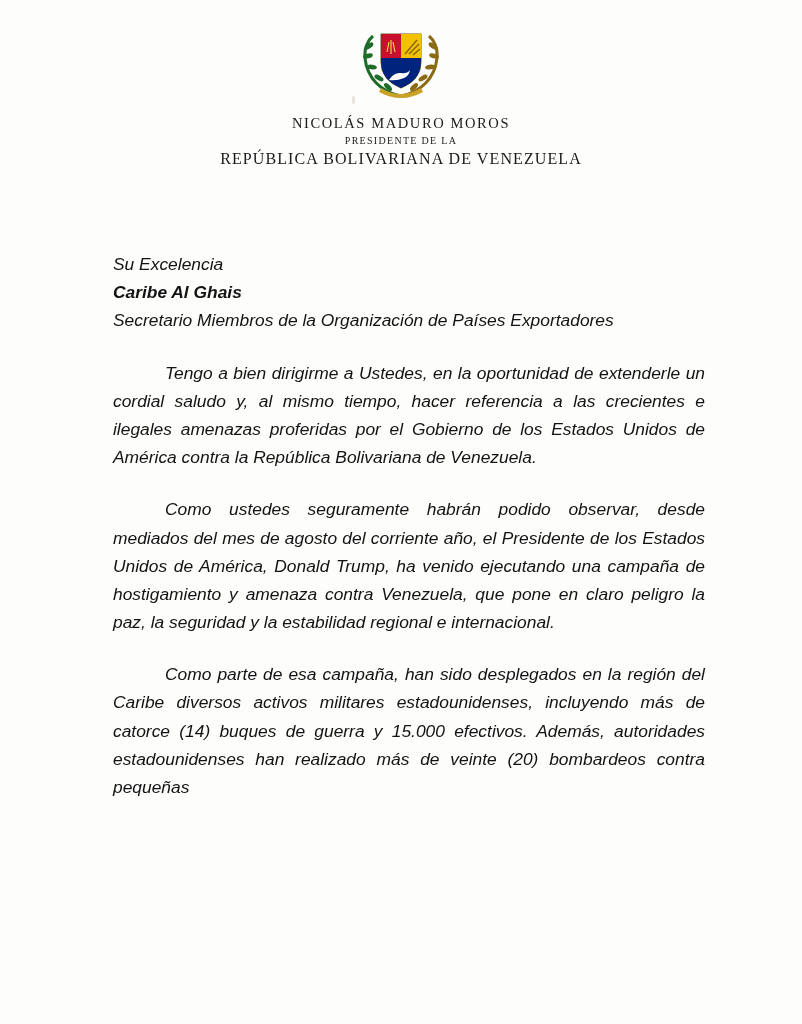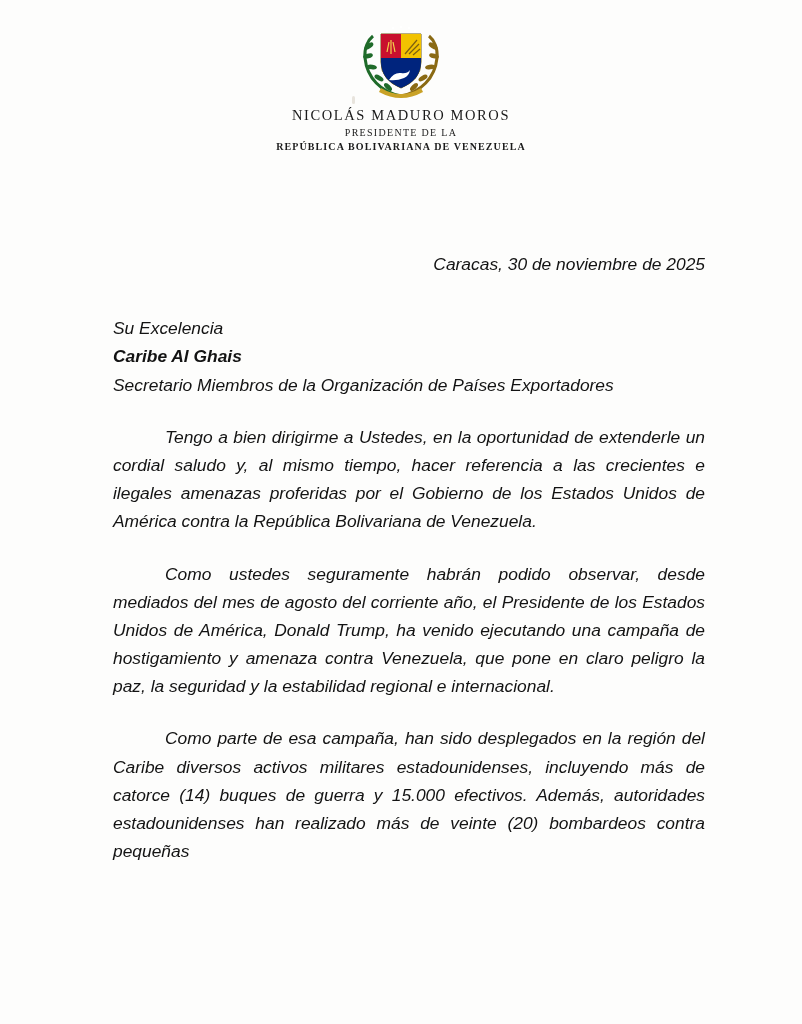--- a/index.html
+++ b/index.html
@@ -34,44 +34,44 @@
     margin: 0 auto;
     width: 120px;
     height: 78px;
     position: relative;
   }
   .crest {
     display: block;
     margin: 0 auto;
   }
   .lh-lines {
-    margin-top: 6px;
+    margin-top: 14px;
     line-height: 1.32;
   }
   .lh-name {
     font-family: "Liberation Serif", serif;
     font-size: 14.5px;
     letter-spacing: 1.6px;
     color: #1a1a1a;
     font-weight: 400;
   }
   .lh-role {
     font-family: "Liberation Serif", serif;
     font-size: 10px;
     letter-spacing: 1.3px;
     color: #1a1a1a;
     margin-top: 1px;
   }
   .lh-country {
     font-family: "Liberation Serif", serif;
-    font-size: 10px;
+    font-size: 16px;
     letter-spacing: 1.1px;
     color: #1a1a1a;
     margin-top: 1px;
-    font-weight: 700;
+    font-weight: 400;
   }
 
   
   .speck {
     position: absolute;
     left: 352px;
     top: 96px;
     width: 3px;
     height: 8px;
     background: #e8e4dd;
@@ -176,21 +176,20 @@
       <div class="lh-name">NICOLÁS MADURO MOROS</div>
       <div class="lh-role">PRESIDENTE DE LA</div>
       <div class="lh-country">REPÚBLICA BOLIVARIANA DE VENEZUELA</div>
     </div>
   </div>
 
   <div class="speck"></div>
 
   <div class="content">
 
-    <div class="date-line">Caracas, 30 de noviembre de 2025</div>
 
     <div class="addressee">
       <span class="line">Su Excelencia</span>
       <span class="line strong">Caribe Al Ghais</span>
       <span class="line just">Secretario Miembros de la Organización de Países Exportadores</span>
     </div>
 
 
     <p class="para">Tengo a bien dirigirme a Ustedes, en la oportunidad de extenderle un cordial saludo y, al mismo tiempo, hacer referencia a las crecientes e ilegales amenazas proferidas por el Gobierno de los Estados Unidos de América contra la República Bolivariana de Venezuela.</p>
     <p class="para">Como ustedes seguramente habrán podido observar, desde mediados del mes de agosto del corriente año, el Presidente de los Estados Unidos de América, Donald Trump, ha venido ejecutando una campaña de hostigamiento y amenaza contra Venezuela, que pone en claro peligro la paz, la seguridad y la estabilidad regional e internacional.</p>

